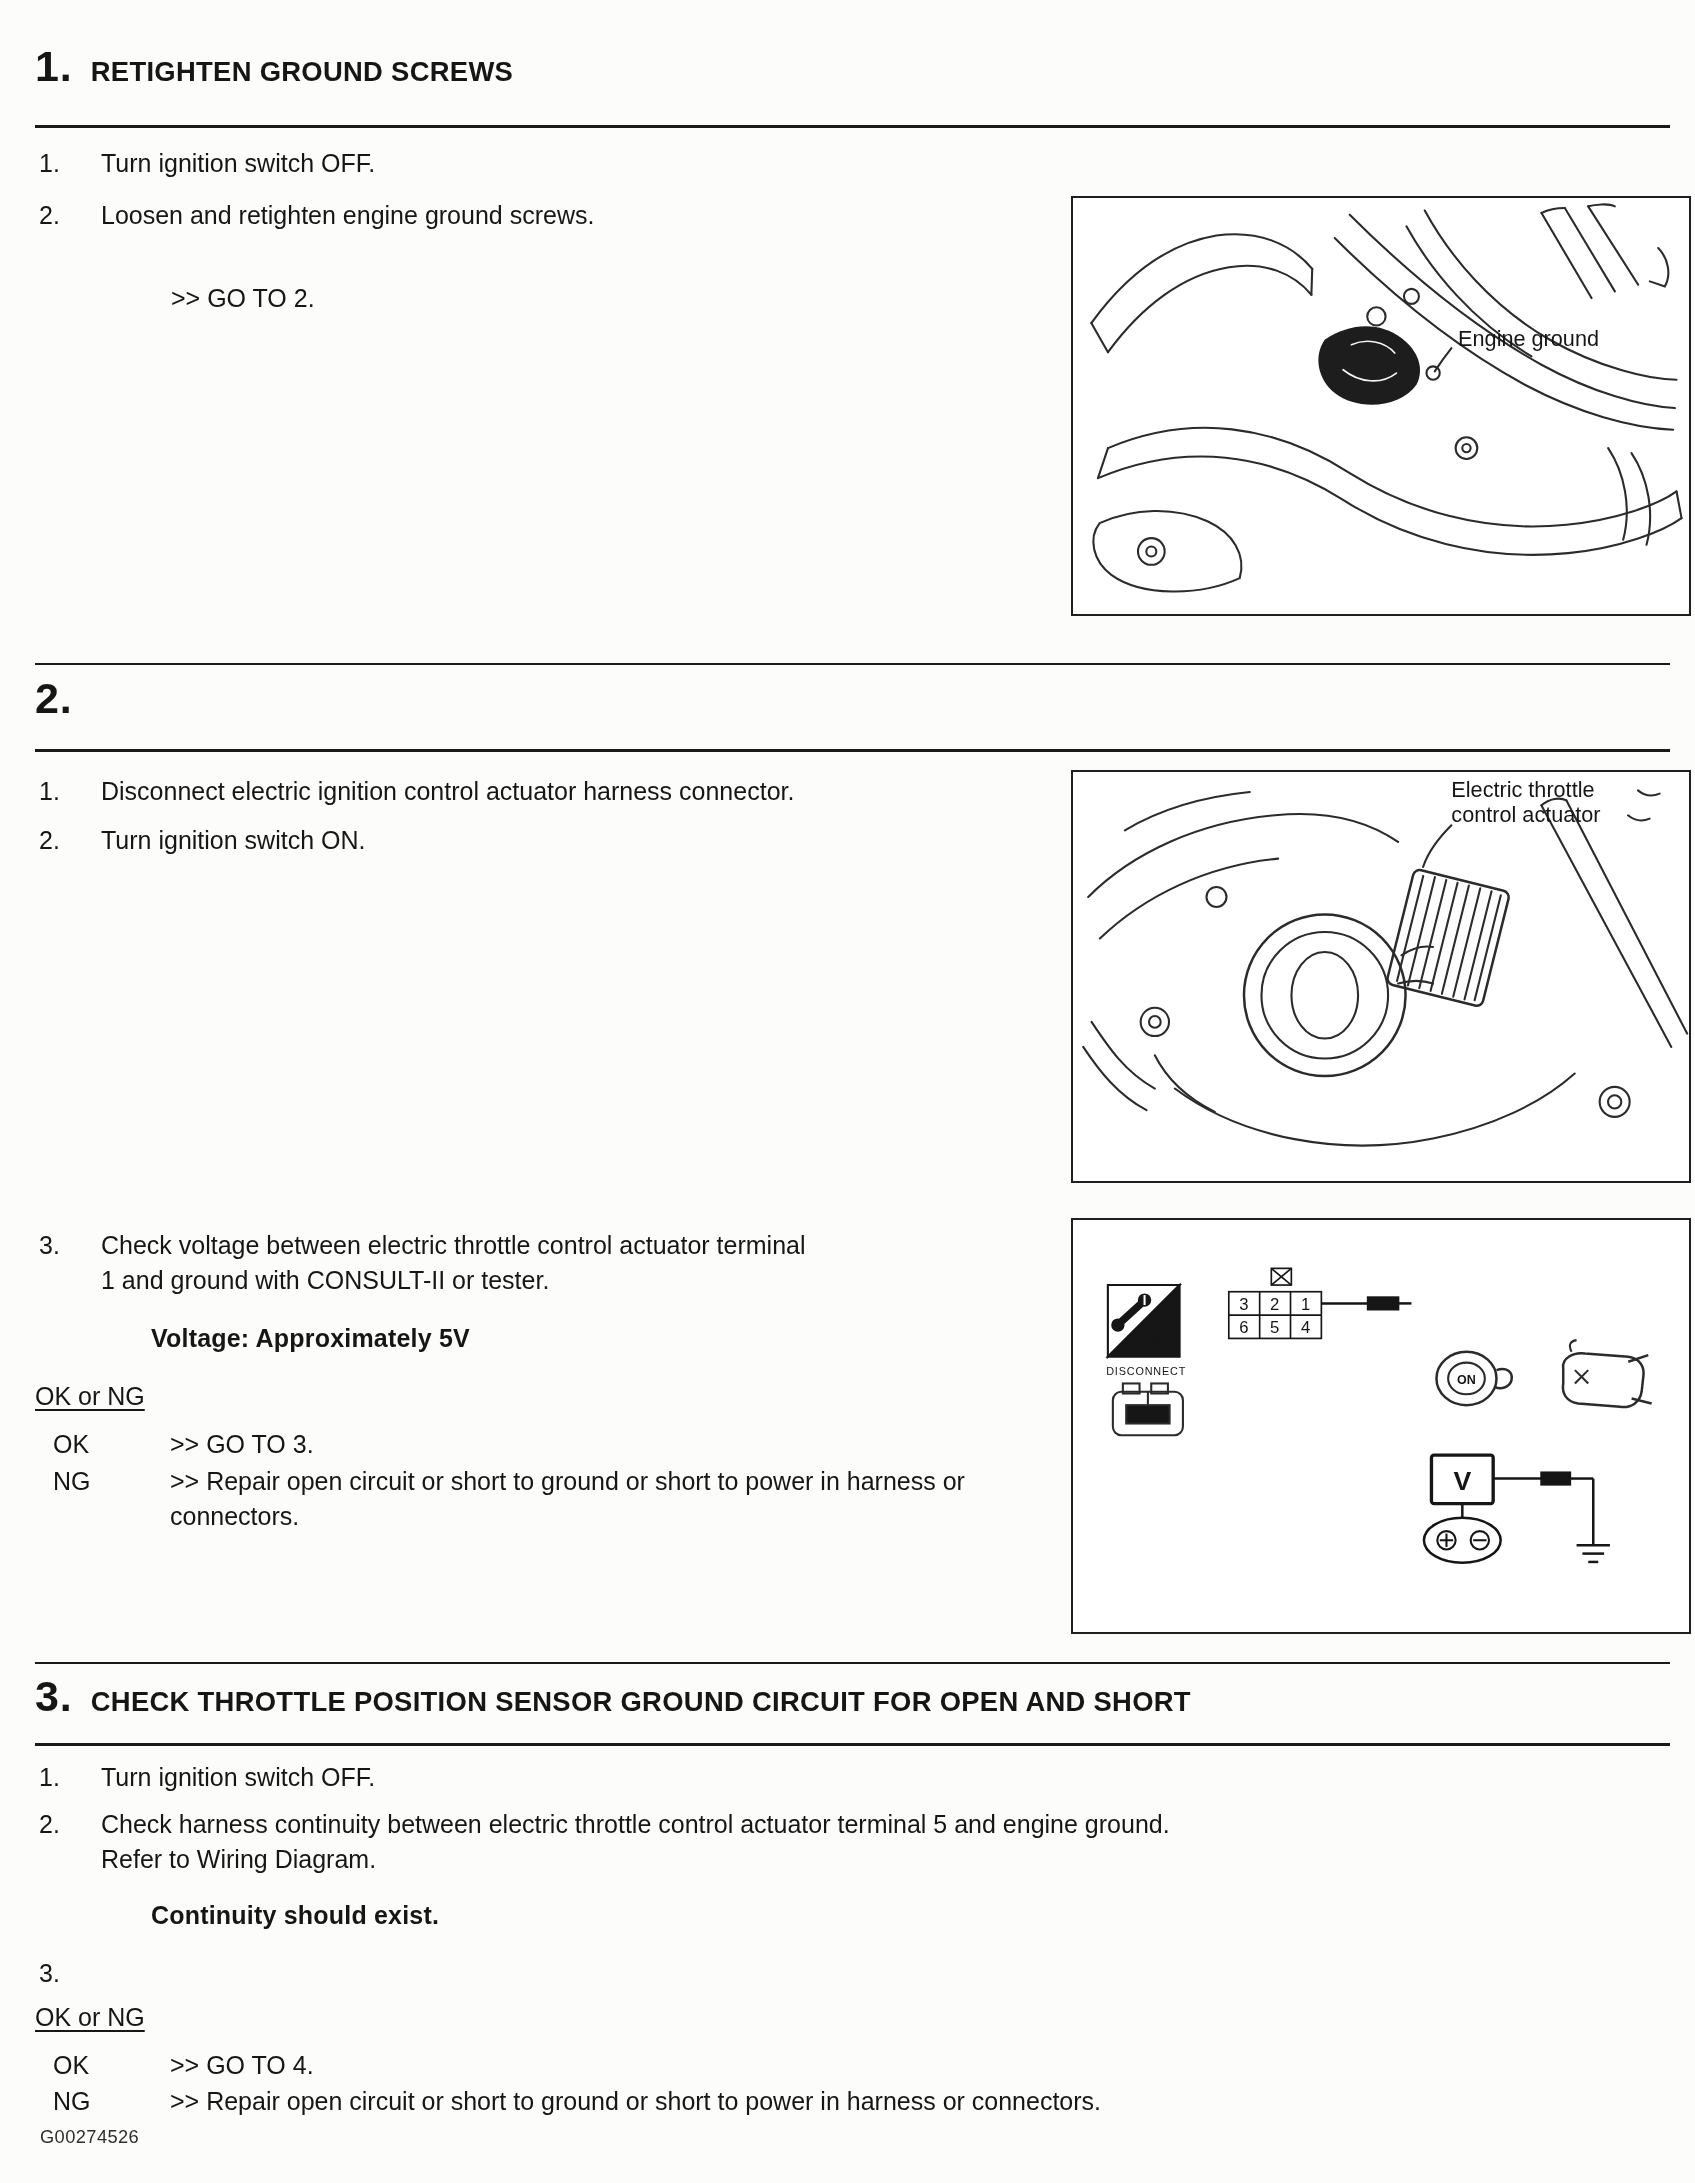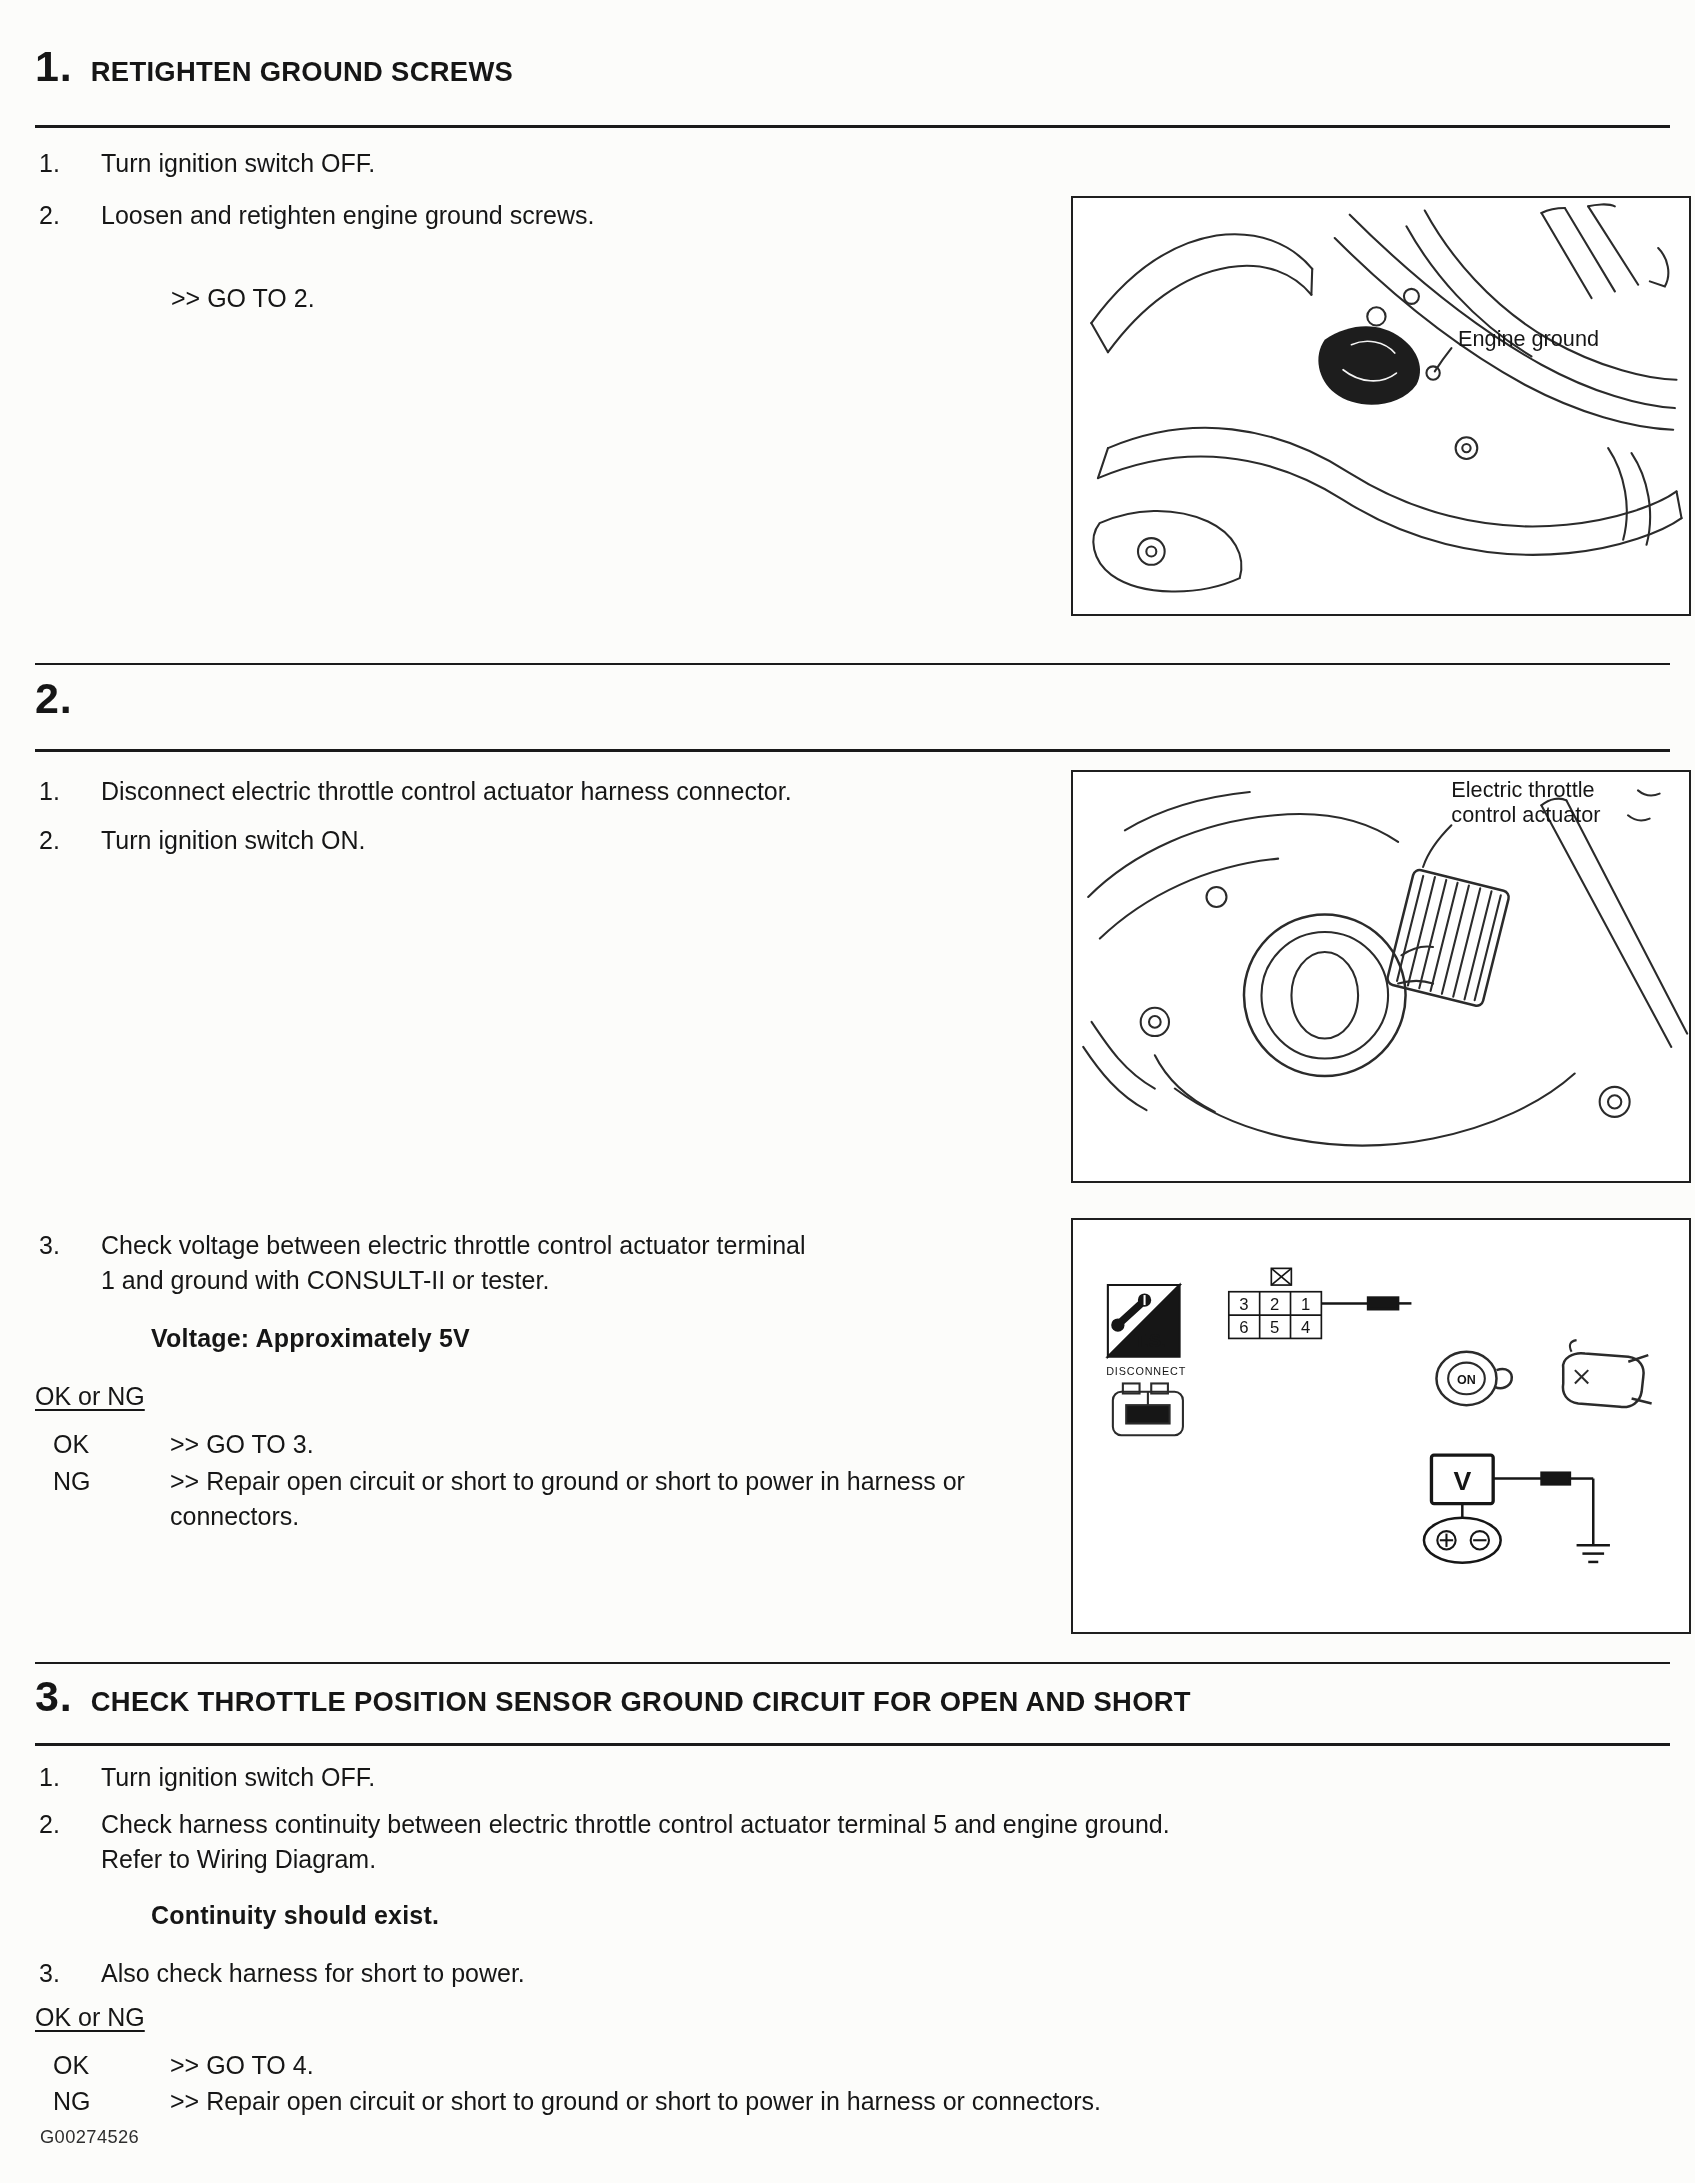--- a/index.html
+++ b/index.html
@@ -92,21 +92,21 @@
   </div>
 
   <div class="rule" style="left:35px; top:663px; width:1635px; height:1.7px;"></div>
   <div class="sec-header" style="left:35px; top:674px;">
     <span class="sec-num">2.</span>
   </div>
   <div class="rule" style="left:35px; top:749px; width:1635px; height:3.3px;"></div>
 
   <div class="step" style="left:39px; top:774px;">
     <span class="step-num">1.</span>
-    <span class="step-text">Disconnect electric throttle control actuator harness connector.</span>
+    <span class="step-text">Disconnect electric ignition control actuator harness connector.</span>
   </div>
   <div class="step" style="left:39px; top:823px;">
     <span class="step-num">2.</span>
     <span class="step-text">Turn ignition switch ON.</span>
   </div>
 
   <div class="figure" style="left:1071px; top:770px; width:620px; height:413px;">
     <svg viewBox="0 0 735 491">
       <g fill="none" stroke="#2b2b2b" stroke-width="2.5" stroke-linecap="round">
         <path d="M676,22 q12,10 26,4"></path>
@@ -257,21 +257,20 @@
     <span class="step-lines">
       <div>Check harness continuity between electric throttle control actuator terminal 5 and engine ground.</div>
       <div>Refer to Wiring Diagram.</div>
     </span>
   </div>
 
   <div class="spec" style="left:151px; top:1901px;">Continuity should exist.</div>
 
   <div class="step" style="left:39px; top:1956px;">
     <span class="step-num">3.</span>
-    <span class="step-text">Also check harness for short to power.</span>
   </div>
 
   <div class="okng" style="left:35px; top:2003px;">OK or NG</div>
 
   <div class="result" style="left:53px; top:2048px;">
     <span class="result-label">OK</span>
     <span class="result-text wide">&gt;&gt; GO TO 4.</span>
   </div>
   <div class="result" style="left:53px; top:2084px;">
     <span class="result-label">NG</span>

